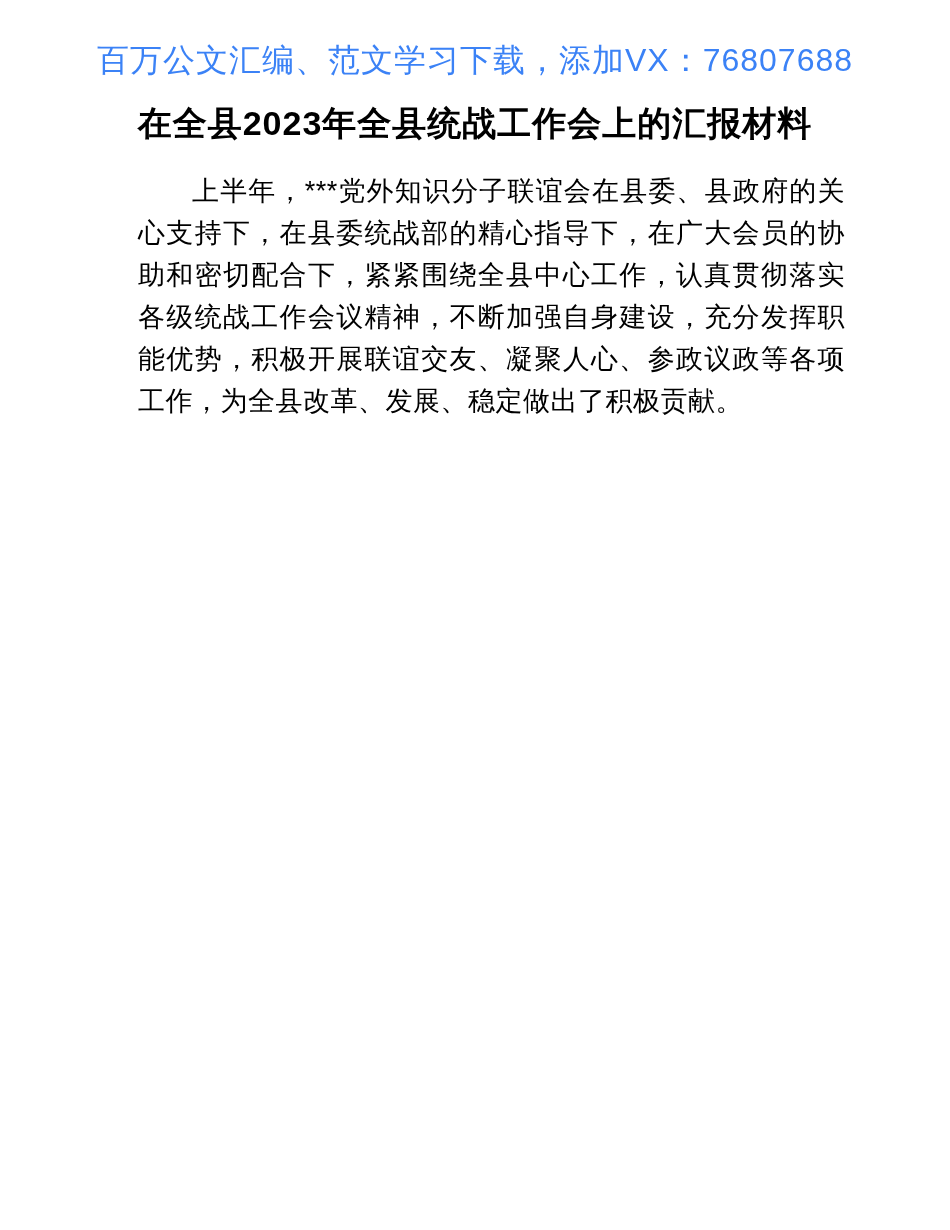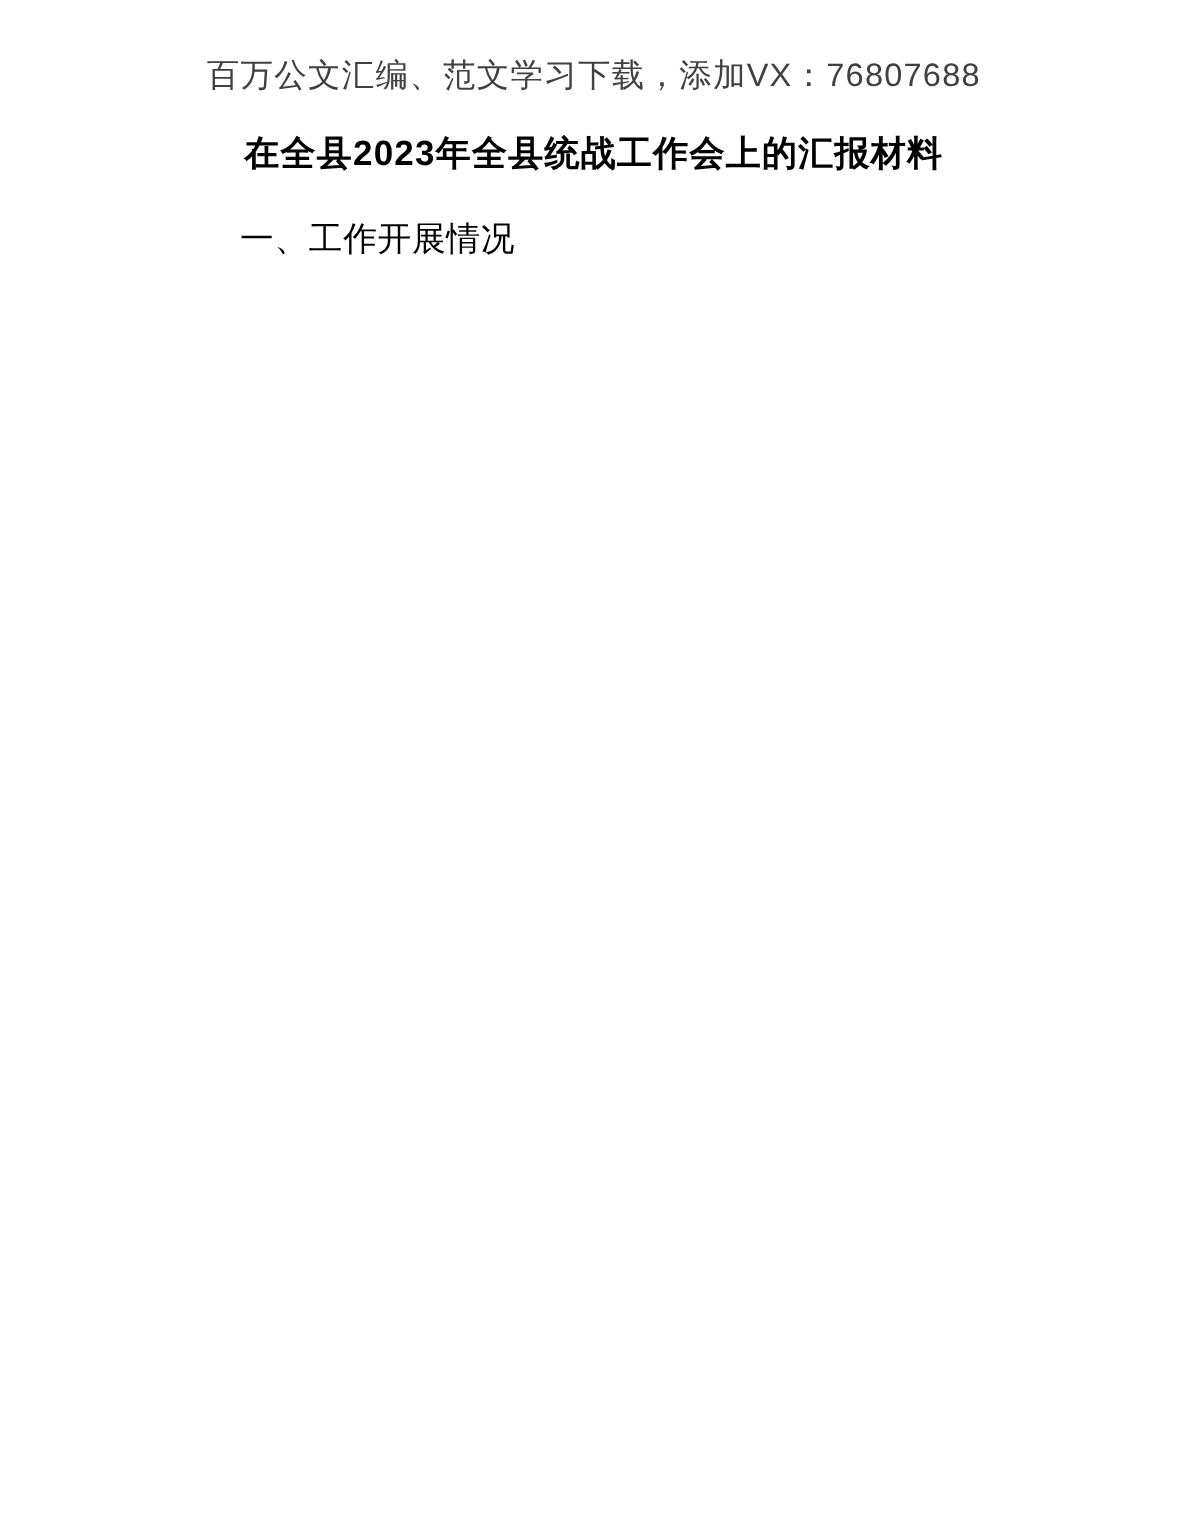--- a/index.html
+++ b/index.html
@@ -12,29 +12,29 @@
     color: #000000;
     overflow: hidden;
   }
   .page {
     width: 950px;
     height: 1230px;
     padding-top: 44px;
   }
   .header-notice {
     text-align: center;
-    color: #404040;
-    font-size: 26px;
+    color: #3b82f6;
+    font-size: 32px;
     line-height: 32px;
     letter-spacing: 1px;
     margin: 0 0 24px 0;
   }
   .doc-title {
     text-align: center;
-    font-size: 28px;
+    font-size: 34px;
     line-height: 46px;
     font-weight: bold;
     letter-spacing: 1px;
     margin: 0 0 24px 0;
   }
   .content {
     margin-left: 138px;
     margin-right: 105px;
   }
   .para {
@@ -57,19 +57,19 @@
 <body>
 
 <div class="page">
 
   <div class="header-notice">百万公文汇编、范文学习下载，添加VX：76807688</div>
 
   <h1 class="doc-title">在全县2023年全县统战工作会上的汇报材料</h1>
 
   <div class="content">
 
+    <p class="para">上半年，***党外知识分子联谊会在县委、县政府的关心支持下，在县委统战部的精心指导下，在广大会员的协助和密切配合下，紧紧围绕全县中心工作，认真贯彻落实各级统战工作会议精神，不断加强自身建设，充分发挥职能优势，积极开展联谊交友、凝聚人心、参政议政等各项工作，为全县改革、发展、稳定做出了积极贡献。</p>
 
-    <p class="section-heading">一、工作开展情况</p>
 
 
 
   </div>
 </div>
 
 </body></html>

